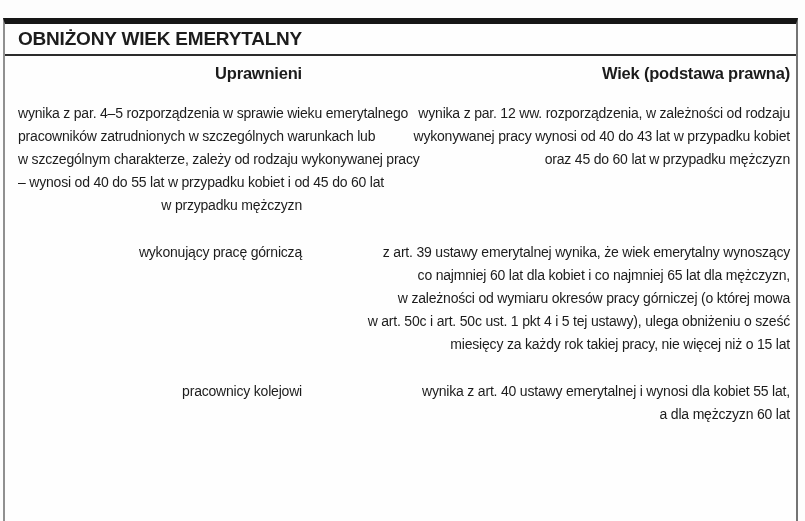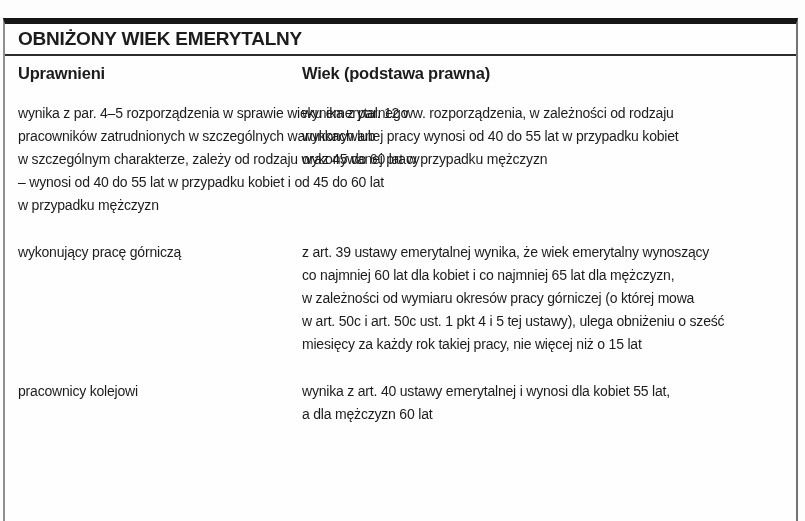--- a/index.html
+++ b/index.html
@@ -38,20 +38,21 @@
     display: grid;
     grid-template-columns: 284px 1fr;
     padding: 9px 6px 0 13px;
   }
   .cell {
     font-size: 14px;
     line-height: 23px;
     letter-spacing: -0.2px;
     white-space: pre;
     padding-bottom: 24px;
+    text-align: right;
   }
   .hdr {
     font-weight: bold;
     font-size: 16.5px;
     line-height: 17px;
     padding-bottom: 20px;
   }
 </style>
 </head>
 <body>
@@ -62,21 +63,21 @@
     <div class="cell hdr">Uprawnieni</div>
     <div class="cell hdr">Wiek (podstawa prawna)</div>
 
   <div class="cell">wynika z par. 4–5 rozporządzenia w sprawie wieku emerytalnego
 pracowników zatrudnionych w szczególnych warunkach lub
 w szczególnym charakterze, zależy od rodzaju wykonywanej pracy
 – wynosi od 40 do 55 lat w przypadku kobiet i od 45 do 60 lat
 w przypadku mężczyzn</div>
 
   <div class="cell">wynika z par. 12 ww. rozporządzenia, w zależności od rodzaju
-wykonywanej pracy wynosi od 40 do 55 lat w przypadku kobiet
+wykonywanej pracy wynosi od 40 do 43 lat w przypadku kobiet
 oraz 45 do 60 lat w przypadku mężczyzn</div>
 
   <div class="cell">wykonujący pracę górniczą</div>
   <div class="cell">z art. 39 ustawy emerytalnej wynika, że wiek emerytalny wynoszący
 co najmniej 60 lat dla kobiet i co najmniej 65 lat dla mężczyzn,
 w zależności od wymiaru okresów pracy górniczej (o której mowa
 w art. 50c i art. 50c ust. 1 pkt 4 i 5 tej ustawy), ulega obniżeniu o sześć
 miesięcy za każdy rok takiej pracy, nie więcej niż o 15 lat</div>
 
   <div class="cell">pracownicy kolejowi</div>

